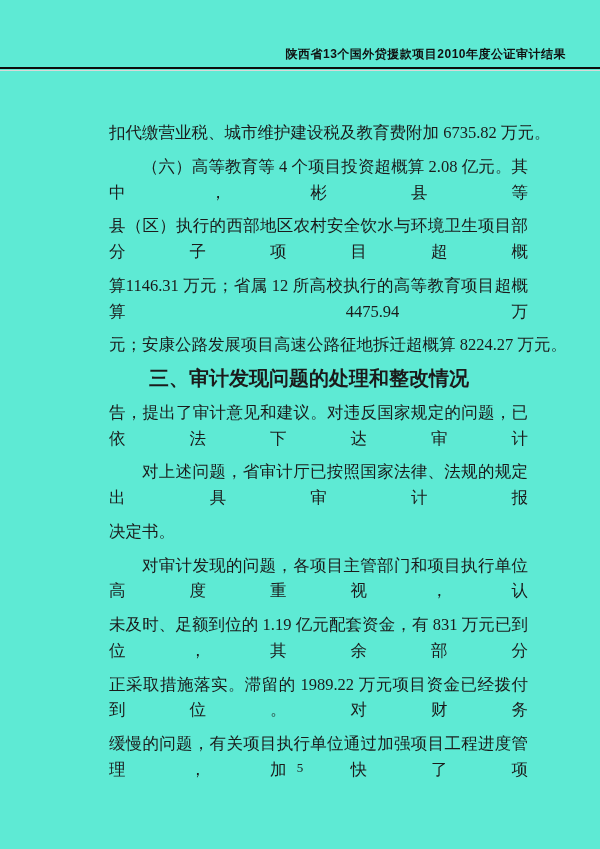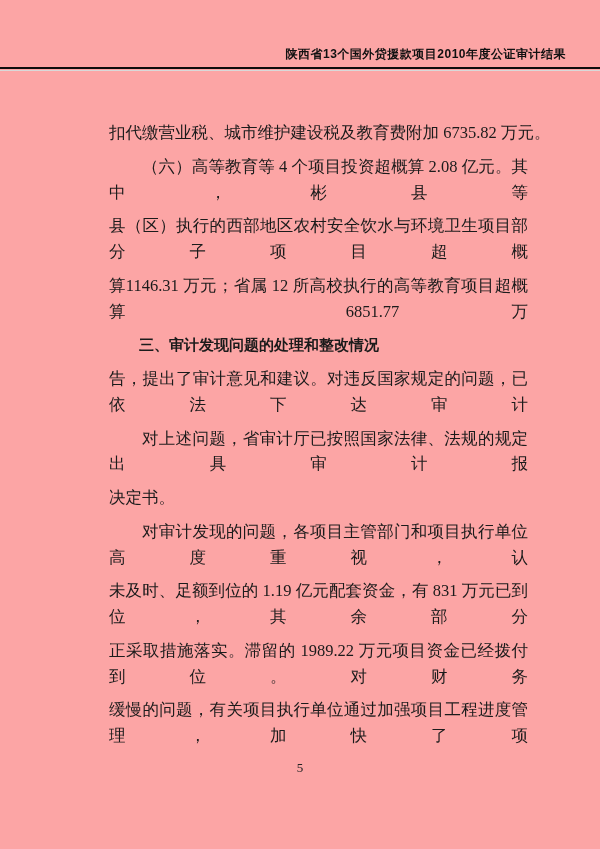--- a/index.html
+++ b/index.html
@@ -4,21 +4,21 @@
 <style>
   html, body {
     margin: 0;
     padding: 0;
     background: #fdfdfd;
   }
   .page {
     position: relative;
     width: 600px;
     height: 849px;
-    background: #fca5a5;
+    background: #5eead4;
     overflow: hidden;
     font-family: "Liberation Serif", "DejaVu Serif", serif;
     color: #1b1b1b;
   }
   .running-header {
     position: absolute;
     top: 46px;
     left: 0;
     right: 34px;
     text-align: right;
@@ -62,21 +62,21 @@
     text-align: justify;
     text-align-last: justify;
     font-family: Liberation Serif, serif;
   }
   .line.indent {
     text-indent: 2em;
   }
   .line.heading {
     font-family: "Liberation Sans", "DejaVu Sans", sans-serif;
     font-weight: 700;
-    font-size: 15px;
+    font-size: 20px;
   }
   .page-number {
     position: absolute;
     top: 760px;
     left: 0;
     width: 600px;
     text-align: center;
     font-size: 13px;
     color: #222;
   }
@@ -88,21 +88,22 @@
 
   <div class="running-header">陕西省13个国外贷援款项目2010年度公证审计结果</div>
 
   <div class="header-rule"></div>
   <div class="header-rule-shadow"></div>
 
   <div class="doc-body">
       <div class="line">扣代缴营业税、城市维护建设税及教育费附加 6735.82 万元。</div>
       <div class="line indent justify">（六）高等教育等 4 个项目投资超概算 2.08 亿元。其中，彬县等</div>
       <div class="line justify">县（区）执行的西部地区农村安全饮水与环境卫生项目部分子项目超概</div>
-      <div class="line justify">算1146.31 万元；省属 12 所高校执行的高等教育项目超概算 6851.77 万</div>
+      <div class="line justify">算1146.31 万元；省属 12 所高校执行的高等教育项目超概算 4475.94 万</div>
+      <div class="line">元；安康公路发展项目高速公路征地拆迁超概算 8224.27 万元。</div>
       <div class="line indent heading">三、审计发现问题的处理和整改情况</div>
       <div class="line justify">告，提出了审计意见和建议。对违反国家规定的问题，已依法下达审计</div>
       <div class="line indent justify">对上述问题，省审计厅已按照国家法律、法规的规定出具审计报</div>
       <div class="line">决定书。</div>
       <div class="line indent justify">对审计发现的问题，各项目主管部门和项目执行单位高度重视，认</div>
       <div class="line justify">未及时、足额到位的 1.19 亿元配套资金，有 831 万元已到位，其余部分</div>
       <div class="line justify">正采取措施落实。滞留的 1989.22 万元项目资金已经拨付到位。对财务</div>
       <div class="line justify">缓慢的问题，有关项目执行单位通过加强项目工程进度管理，加快了项</div>
     </div>
 

